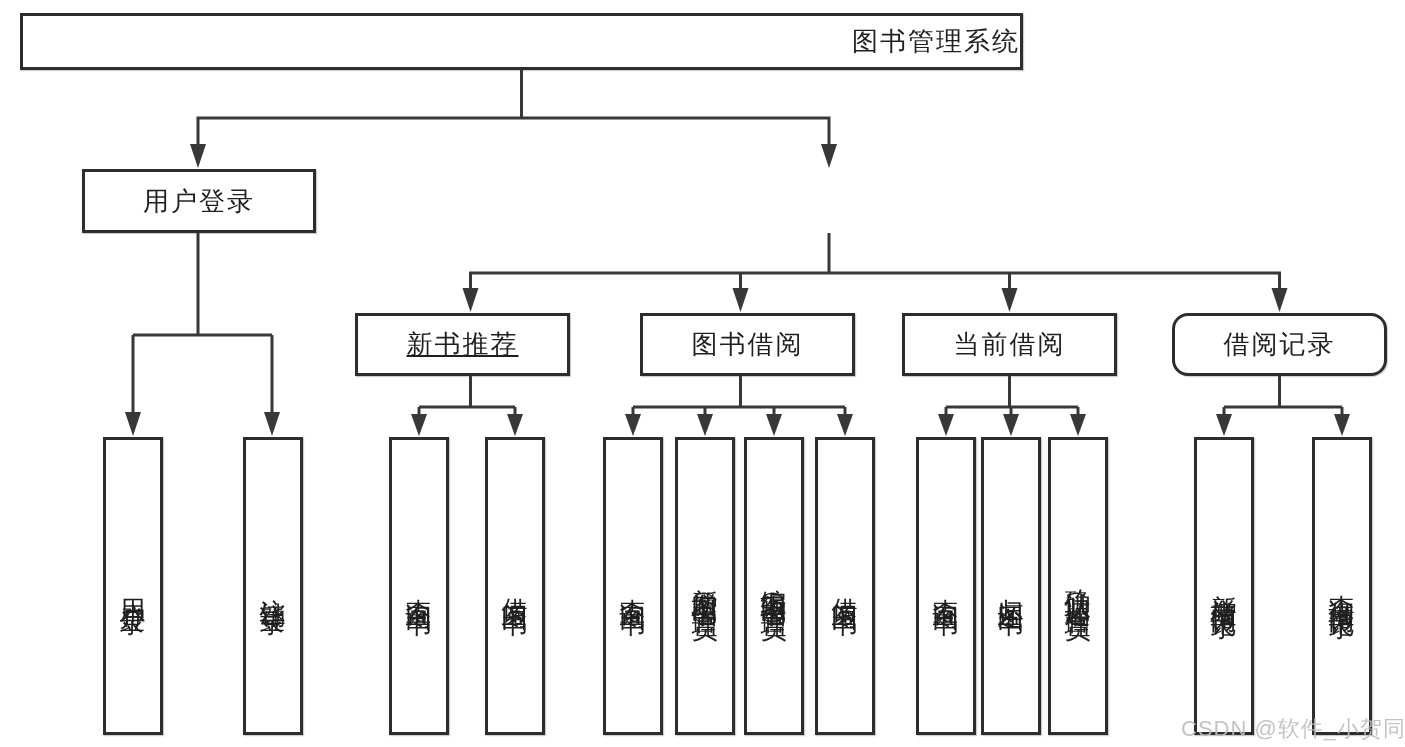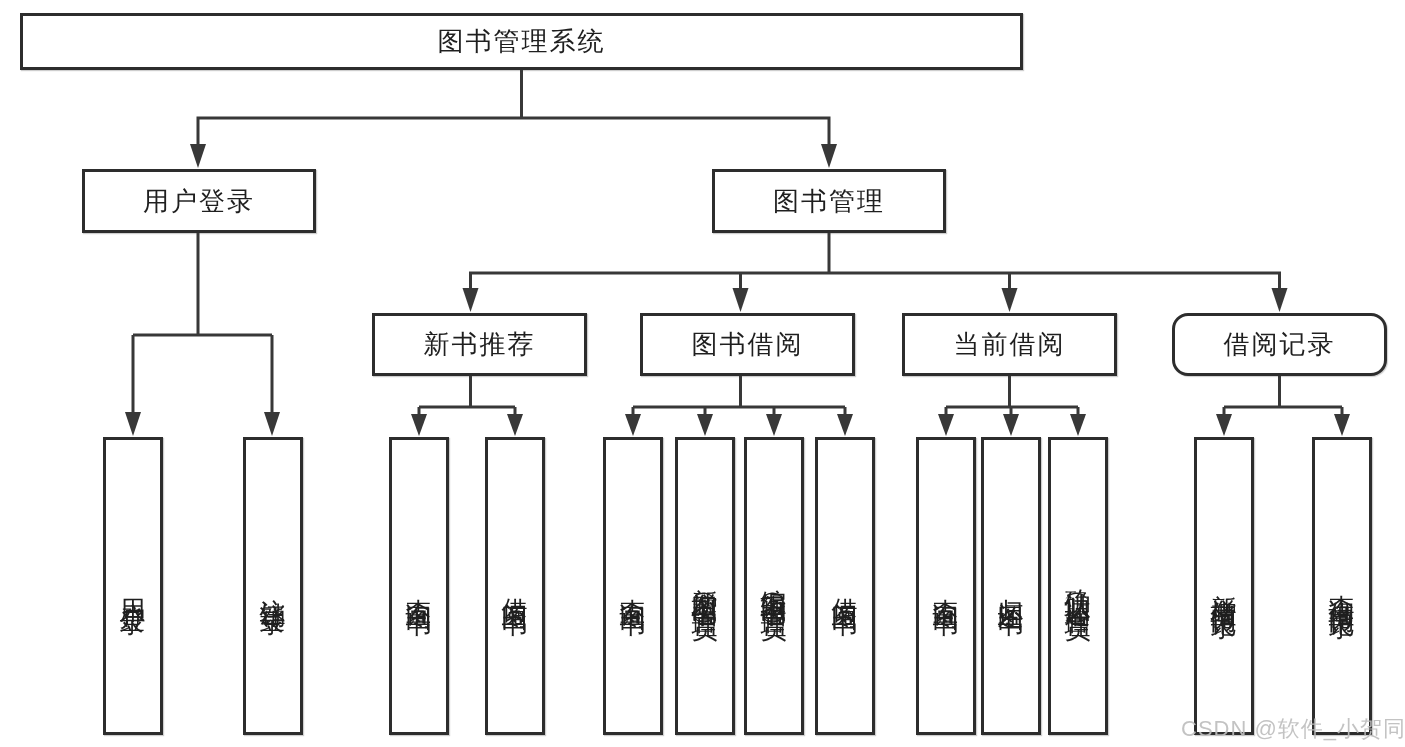--- a/index.html
+++ b/index.html
@@ -7,21 +7,21 @@
     position:relative;width:1405px;height:747px;background:#ffffff;
     font-family:"Liberation Sans","DejaVu Sans",sans-serif;overflow:hidden;
   }
   .wires{position:absolute;left:0;top:0;width:1405px;height:747px;}
   .box{
     position:absolute;background:#ffffff;border:3px solid #2d2d2d;
     box-sizing:border-box;display:flex;align-items:center;justify-content:center;
     color:#1f1f1f;box-shadow:1px 1px 1px rgba(60,60,60,0.25);
   }
   .box.h span{font-size:26px;letter-spacing:2px;white-space:nowrap;}
-  .box.root{left:20px;top:13px;width:1003px;height:57px;}
+  .box.root{left:20px;top:13px;width:1003px;height:57px;justify-content:flex-end;}
   .box.lvl2{top:169px;width:234px;height:64px;}
   .box.lvl3{top:313px;width:215px;height:63px;}
   .box.v{top:437px;width:60px;height:298px;}
   .box.v span{
     writing-mode:vertical-rl;text-orientation:mixed;
     font-size:26px;letter-spacing:4px;line-height:1;
   }
   .watermark{
     position:absolute;left:1181px;top:714px;font-size:22px;letter-spacing:1px;
     color:rgba(190,190,190,0.92);white-space:nowrap;z-index:5;
@@ -70,25 +70,22 @@
     <polygon class="ah" points="1334,414 1350,414 1342,436"></polygon>
   </svg>
 
   <div class="box h root">
     <span>图书管理系统</span>
   </div>
 
   <div class="box h lvl2" style="left:82px;">
     <span>用户登录</span>
   </div>
-  <div class="box h lvl2" style="left:712px;">
-    <span>图书管理</span>
-  </div>
 
-  <div class="box h lvl3" style="left:372px;">
+  <div class="box h lvl3" style="left:355px;text-decoration:underline;">
     <span>新书推荐</span>
   </div>
   <div class="box h lvl3" style="left:640px;">
     <span>图书借阅</span>
   </div>
   <div class="box h lvl3" style="left:902px;">
     <span>当前借阅</span>
   </div>
   <div class="box h lvl3" style="left:1172px;border-radius:16px;">
     <span>借阅记录</span>

